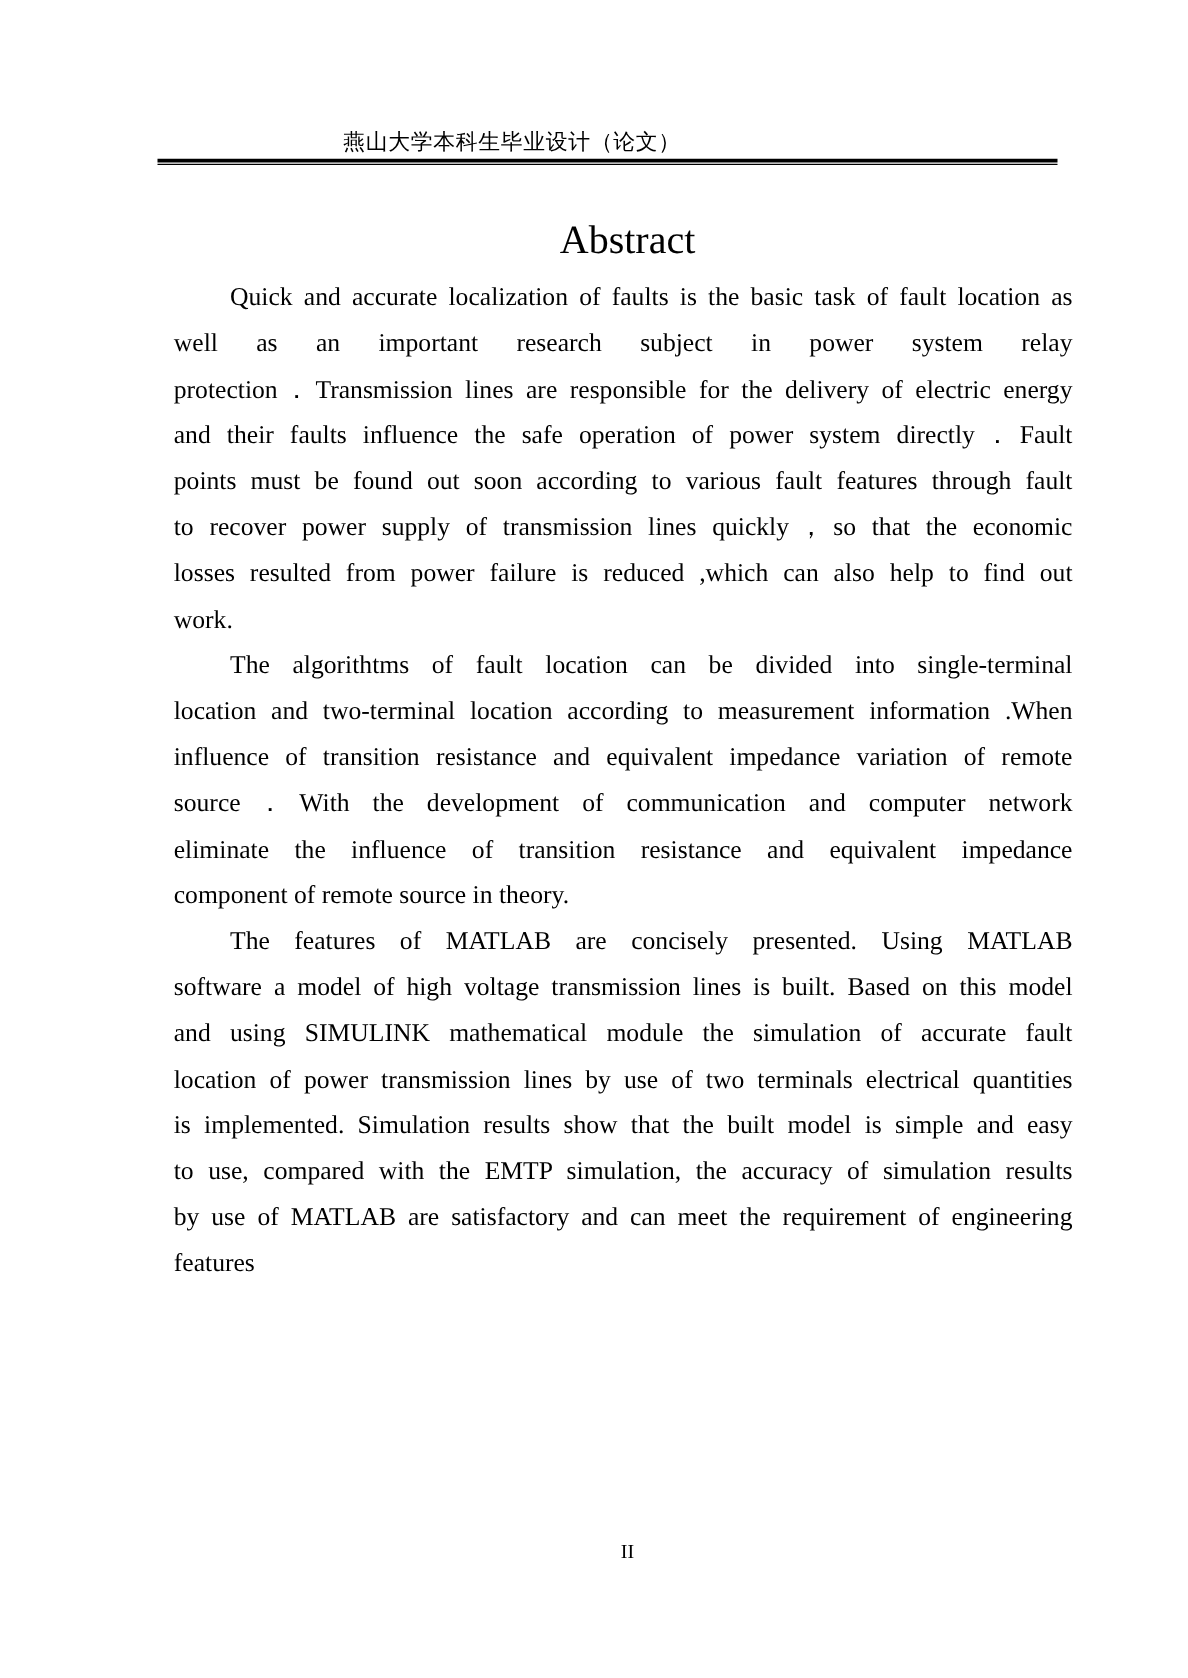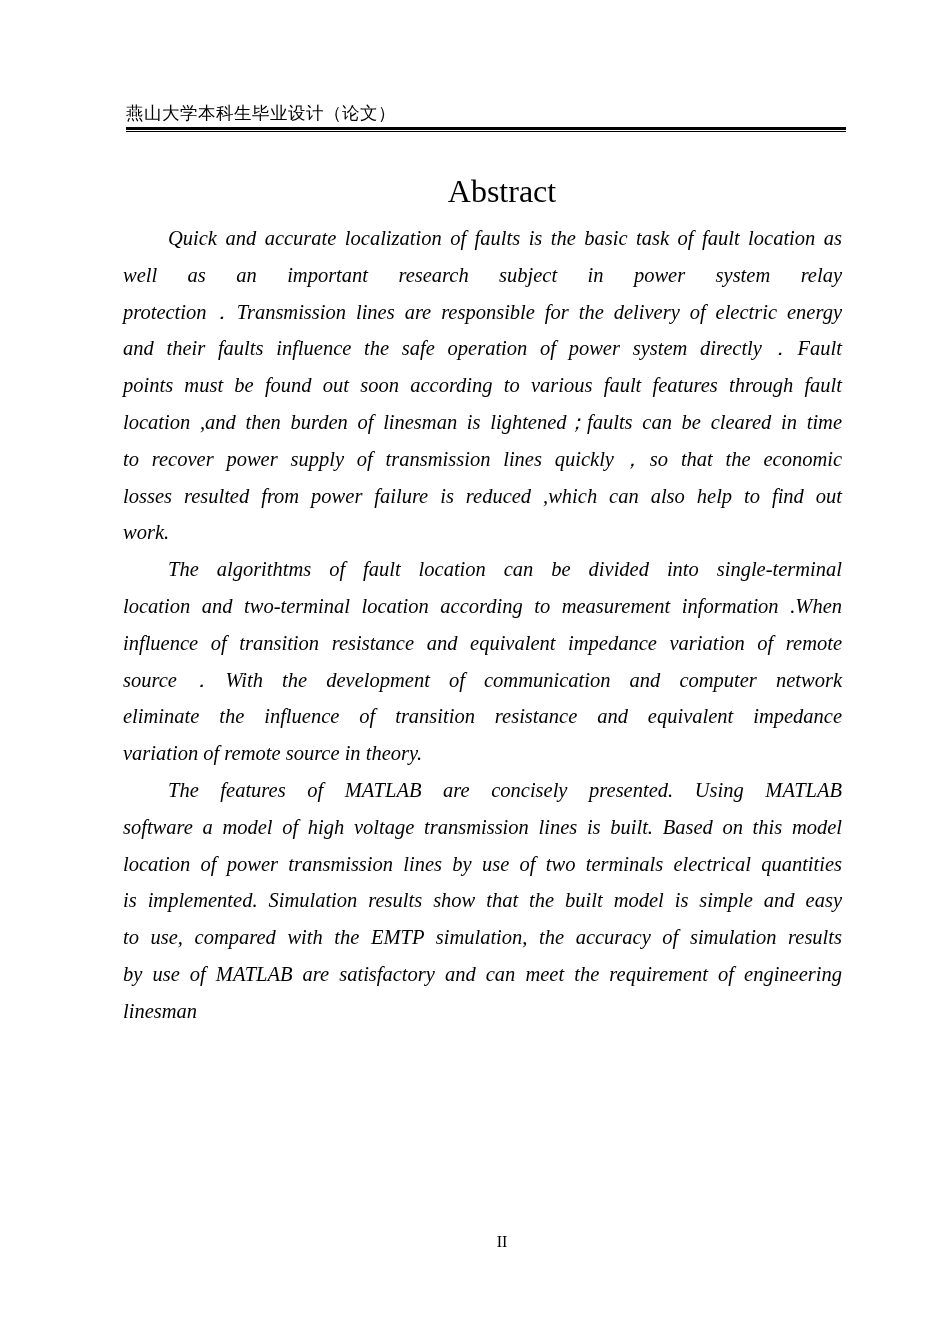--- a/index.html
+++ b/index.html
@@ -1,26 +1,26 @@
 <!DOCTYPE html>
 <html><head>
 <meta charset="utf-8">
 <style>
   html, body { margin: 0; padding: 0; background: #ffffff; }
   body { width: 950px; height: 1342px; position: relative; overflow: hidden;
          font-family: "Liberation Serif", "DejaVu Serif", serif; color: #000; }
   .header-text { position: absolute; left: 126px; width: 720px; top: 102px;
-                 text-align: left; padding-right: 153px; box-sizing: border-box;
+                 text-align: center; padding-right: 153px; box-sizing: border-box;
                  font-size: 17.5px; line-height: 22px; letter-spacing: 0.5px; }
   .rule { position: absolute; left: 126px; width: 720px; top: 127px; height: 6px; }
   .rule .thick { position: absolute; left: 0; right: 0; top: 0; height: 3px; background: #000; }
   .rule .thin { position: absolute; left: 0; right: 0; top: 4px; height: 1px; background: #000; }
   .title { position: absolute; left: 126px; width: 720px; top: 155px;
            text-align: center; font-size: 32px; line-height: 40px; }
-  .body { position: absolute; left: 123px; width: 719px; top: 220px; font-style: italic; }
+  .body { position: absolute; left: 139px; width: 719px; top: 220px; }
   .line { height: 36.8px; line-height: 36.8px; font-size: 20.5px;
           text-align: justify; text-align-last: justify; white-space: nowrap; overflow: visible; }
   .line.indent { text-indent: 45px; }
   .line.last { text-align-last: left; }
   .page-number { position: absolute; left: 0; width: 1004px; top: 1232px;
                  text-align: center; font-size: 16px; line-height: 20px; }
 </style>
 </head>
 <body>
 
@@ -33,38 +33,38 @@
 
   <h1 class="title" style="margin:16px;font-weight:normal;">Abstract</h1>
 
   <div class="body">
     <div>
       <div class="line indent">Quick and accurate localization of faults is the basic task of fault location as</div>
       <div class="line">well as an important research subject in power system relay</div>
       <div class="line">protection．Transmission lines are responsible for the delivery of electric energy</div>
       <div class="line">and their faults influence the safe operation of power system directly．Fault</div>
       <div class="line">points must be found out soon according to various fault features through fault</div>
-      <div class="line">location ,and then burden of linesman is lightened；faults can be cleared in time</div>
       <div class="line">to recover power supply of transmission lines quickly，so that the economic</div>
       <div class="line">losses resulted from power failure is reduced ,which can also help to find out</div>
       <div class="line last">work.</div>
     </div>
     <div>
       <div class="line indent">The algorithtms of fault location can be divided into single-terminal</div>
       <div class="line">location and two-terminal location according to measurement information .When</div>
       <div class="line">influence of transition resistance and equivalent impedance variation of remote</div>
       <div class="line">source．With the development of communication and computer network</div>
       <div class="line">eliminate the influence of transition resistance and equivalent impedance</div>
-      <div class="line last">variation of remote source in theory.</div>
+      <div class="line last">component of remote source in theory.</div>
     </div>
     <div>
       <div class="line indent">The features of MATLAB are concisely presented. Using MATLAB</div>
       <div class="line">software a model of high voltage transmission lines is built. Based on this model</div>
+      <div class="line">and using SIMULINK mathematical module the simulation of accurate fault</div>
       <div class="line">location of power transmission lines by use of two terminals electrical quantities</div>
       <div class="line">is implemented. Simulation results show that the built model is simple and easy</div>
       <div class="line">to use, compared with the EMTP simulation, the accuracy of simulation results</div>
       <div class="line">by use of MATLAB are satisfactory and can meet the requirement of engineering</div>
-      <div class="line last">linesman</div>
+      <div class="line last">features</div>
     </div>
   </div>
 
   <div class="page-number">II</div>
 </div>
 
 </body></html>

